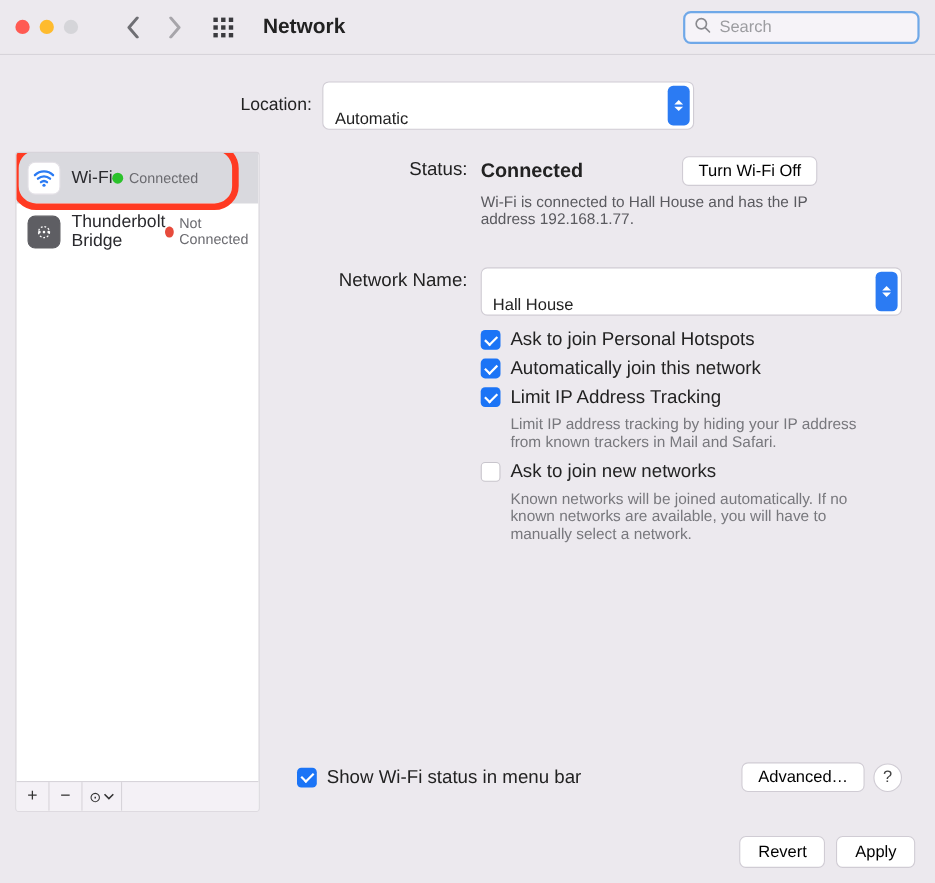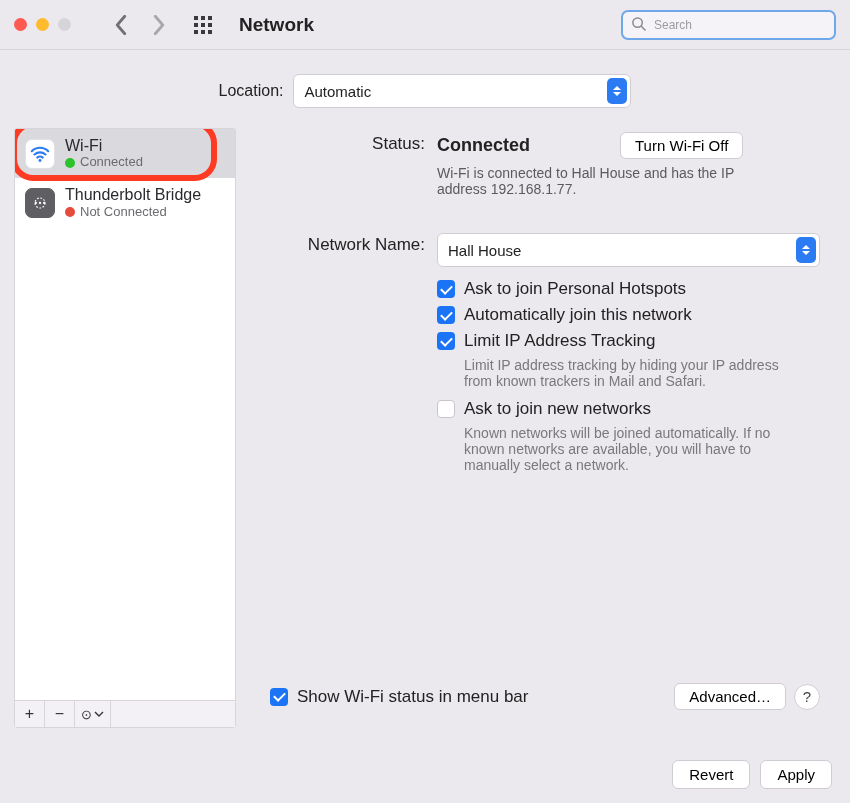--- a/index.html
+++ b/index.html
@@ -46,34 +46,34 @@
   .title{margin-left:14px;font-size:19px;font-weight:700;}
   .search{
     margin-left:auto;width:215px;height:30px;
     border:2px solid var(--search-border);border-radius:7px;
     display:flex;align-items:center;padding:0 8px;gap:6px;
     background:var(--panel);
   }
   .search svg{width:15px;height:15px;color:#8a8a8f;}
   .search input{
     border:none;outline:none;background:transparent;
-    font-size:12px;color:#333;width:100%;
+    font-size:15px;color:#333;width:100%;
   }
   .search input::placeholder{color:#9c9ca0;}
 
   
   .location-row{
     display:flex;align-items:center;justify-content:center;
     gap:10px;padding:24px 11px 20px;
   }
   .location-row .label{font-size:16px;}
   .select{
-    position:relative;height:34px;min-width:338px;
+    position:relative;height:44px;min-width:338px;
     background:var(--btn);border:1px solid var(--btn-border);
-    border-radius:6px;display:flex;align-items:center;
+    border-radius:6px;display:flex;align-items:flex-end;
     padding:0 30px 0 10px;font-size:15px;
   }
   .select .stepper{
     position:absolute;right:3px;top:3px;bottom:3px;width:20px;
     background:#2b7bf3;border-radius:5px;
     display:flex;flex-direction:column;align-items:center;justify-content:center;
   }
   .select .stepper::before,.select .stepper::after{
     content:"";width:0;height:0;border-left:4px solid transparent;border-right:4px solid transparent;
   }
@@ -98,21 +98,21 @@
   .highlight-ring{
     position:absolute;pointer-events:none;
     border:6px solid #ff3a22;border-radius:22px;
     left:-4px;top:-8px;right:18px;height:60px;z-index:5;
   }
   .sb-icon{
     width:30px;height:30px;border-radius:7px;display:flex;align-items:center;justify-content:center;
     background:#fff;border:1px solid #e3e0e6;flex-shrink:0;
   }
   .sb-icon.dark{background:#5e5e63;border-color:#5e5e63;}
-  .sb-text{display:flex;flex-direction:column;line-height:1.15;}
+  .sb-text{display:flex;flex-direction:row;line-height:1.15;}
   .sb-text .name{font-size:16px;color:#2a2a2e;}
   .sb-text .status-line{display:flex;align-items:center;gap:5px;font-size:13px;color:#6b6b70;}
   .status-dot{width:10px;height:10px;border-radius:50%;}
   .status-dot.green{background:var(--green);}
   .status-dot.red{background:#e74b3c;}
 
   .sb-footer{
     height:27px;border-top:1px solid var(--divider);
     display:flex;align-items:stretch;background:#f4f1f6;
   }

